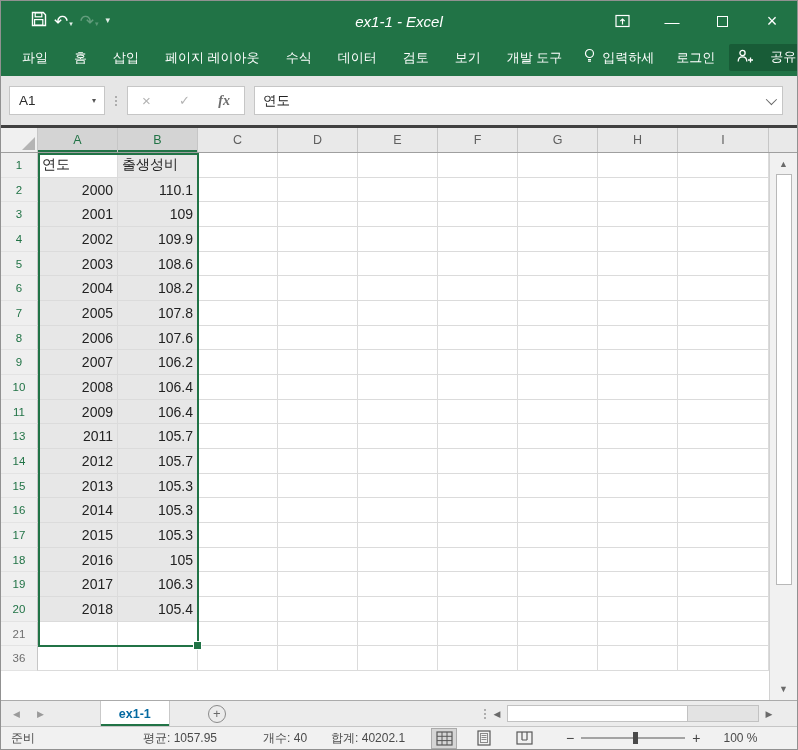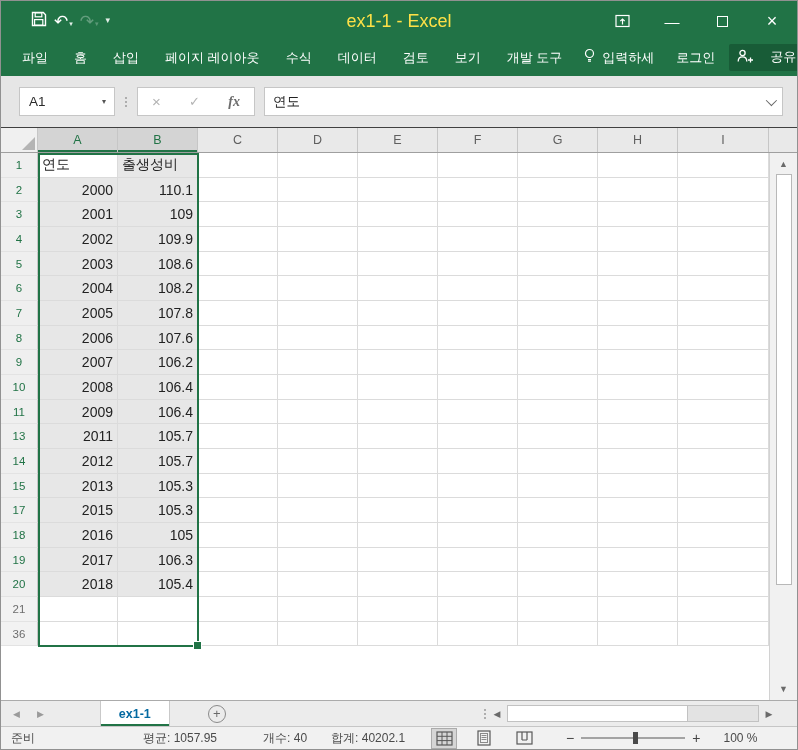--- a/index.html
+++ b/index.html
@@ -11,40 +11,40 @@
 
   
   .titlebar { height: 40px; background: #217346; position: relative; flex: none;
               display: flex; align-items: center; color: #fff; }
   .qat { display: flex; align-items: center; gap: 7px; margin-left: 30px; }
   .qat .grp { display: flex; align-items: flex-end; gap: 1px; }
   .qat .glyph { font-size: 17px; line-height: 1; color: #fff; }
   .qat .mini-caret { font-size: 7px; color: #e2efe8; padding-bottom: 2px; }
   .qat .disabled, .qat .disabled * { opacity: .55; }
   .title { position: absolute; left: 50%; transform: translateX(-50%);
-           font-size: 18px; color: #fde047; white-space: nowrap; }
+           font-size: 15px; color: #ffffff; white-space: nowrap; font-style: italic; }
   .winctl { position: absolute; right: 0; top: 0; height: 40px; display: flex; align-items: center; }
   .winctl .btn { width: 50px; height: 40px; display: flex; align-items: center; justify-content: center; }
   .winctl .minus { font-size: 15px; }
   .winctl .maxbox { width: 11px; height: 11px; border: 1px solid #fff; display: inline-block; }
   .winctl .closex { font-size: 18px; }
 
   
   .menubar { height: 35px; background: #217346; flex: none; display: flex;
              align-items: center; padding: 0 10px 2px 8px; color: #fff; font-size: 13px; }
   .mtab { padding: 0 13px; cursor: default; white-space: nowrap; }
   .menu-right { margin-left: auto; display: flex; align-items: center; gap: 4px; }
   .tellme { display: flex; align-items: center; gap: 6px; padding: 0 8px; white-space: nowrap; }
   .login { padding: 0 10px; white-space: nowrap; }
   .sharebtn { background: #185C37; border-radius: 2px; padding: 4px 10px 5px 8px;
               display: flex; align-items: center; gap: 16px; white-space: nowrap; }
 
   
   .formulabar { height: 52px; background: #E6E6E6; flex: none; display: flex;
-                align-items: center; padding: 0 14px 0 18px; gap: 9px; border-bottom: 1px solid #404040; }
+                align-items: center; padding: 0 14px 0 8px; gap: 9px; border-bottom: 3px solid #404040; }
   .namebox { width: 96px; height: 29px; background: #fff; border: 1px solid #c6c6c6;
              display: flex; align-items: center; }
   .namebox .nb-text { flex: 1; padding-left: 9px; font-size: 13.5px; color: #2b2b2b; }
   .namebox .nb-caret { width: 20px; text-align: center; font-size: 8px; color: #555; }
   .vdots { display: flex; flex-direction: column; gap: 2px; padding: 0 1px; }
   .vdots i { width: 2px; height: 2px; border-radius: 50%; background: #9a9a9a; }
   .fxbox { width: 118px; height: 29px; background: #fff; border: 1px solid #c6c6c6;
            display: flex; align-items: center; justify-content: space-around; }
   .fxbox .fx-cancel { color: #b3b3b3; font-size: 15px; }
   .fxbox .fx-enter  { color: #b3b3b3; font-size: 13px; }
@@ -387,20 +387,32 @@
           <div class="cell num sel">105.3</div>
           <div class="cell"></div>
           <div class="cell"></div>
           <div class="cell"></div>
           <div class="cell"></div>
           <div class="cell"></div>
           <div class="cell"></div>
           <div class="cell"></div>
         </div>
         <div class="row">
+          <div class="rh selrh">16</div>
+          <div class="cell num sel">2014</div>
+          <div class="cell num sel">105.3</div>
+          <div class="cell"></div>
+          <div class="cell"></div>
+          <div class="cell"></div>
+          <div class="cell"></div>
+          <div class="cell"></div>
+          <div class="cell"></div>
+          <div class="cell"></div>
+        </div>
+        <div class="row">
           <div class="rh selrh">17</div>
           <div class="cell num sel">2015</div>
           <div class="cell num sel">105.3</div>
           <div class="cell"></div>
           <div class="cell"></div>
           <div class="cell"></div>
           <div class="cell"></div>
           <div class="cell"></div>
           <div class="cell"></div>
           <div class="cell"></div>

